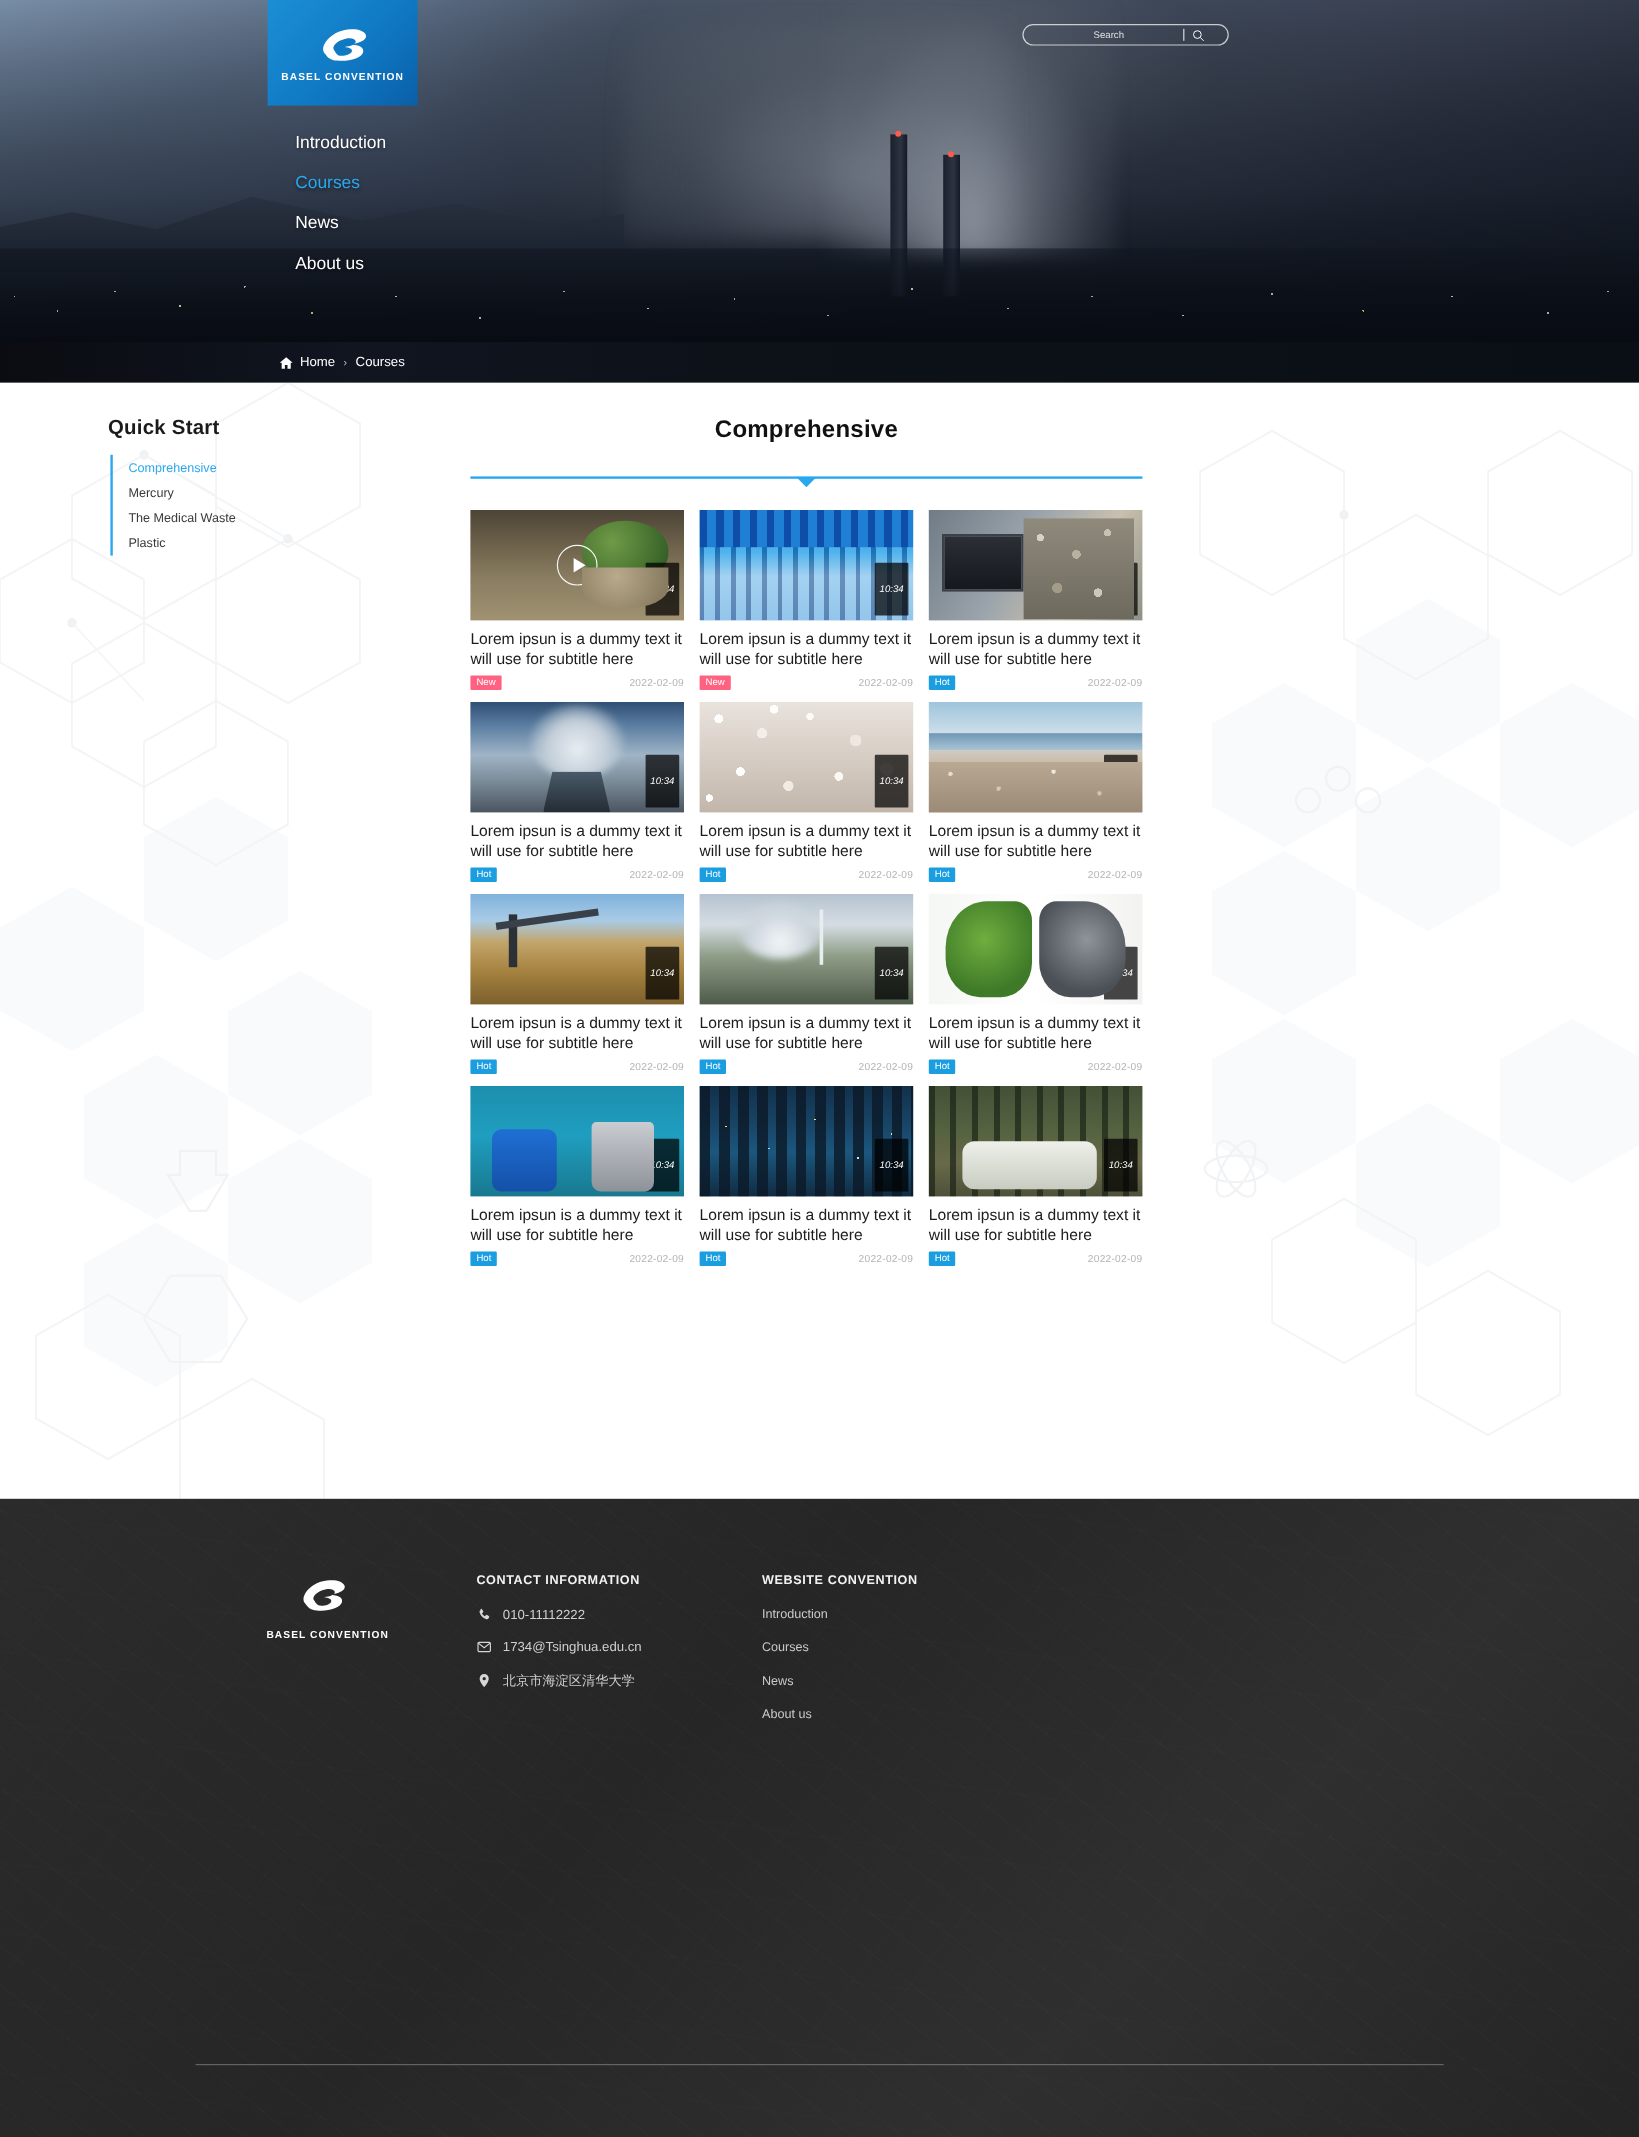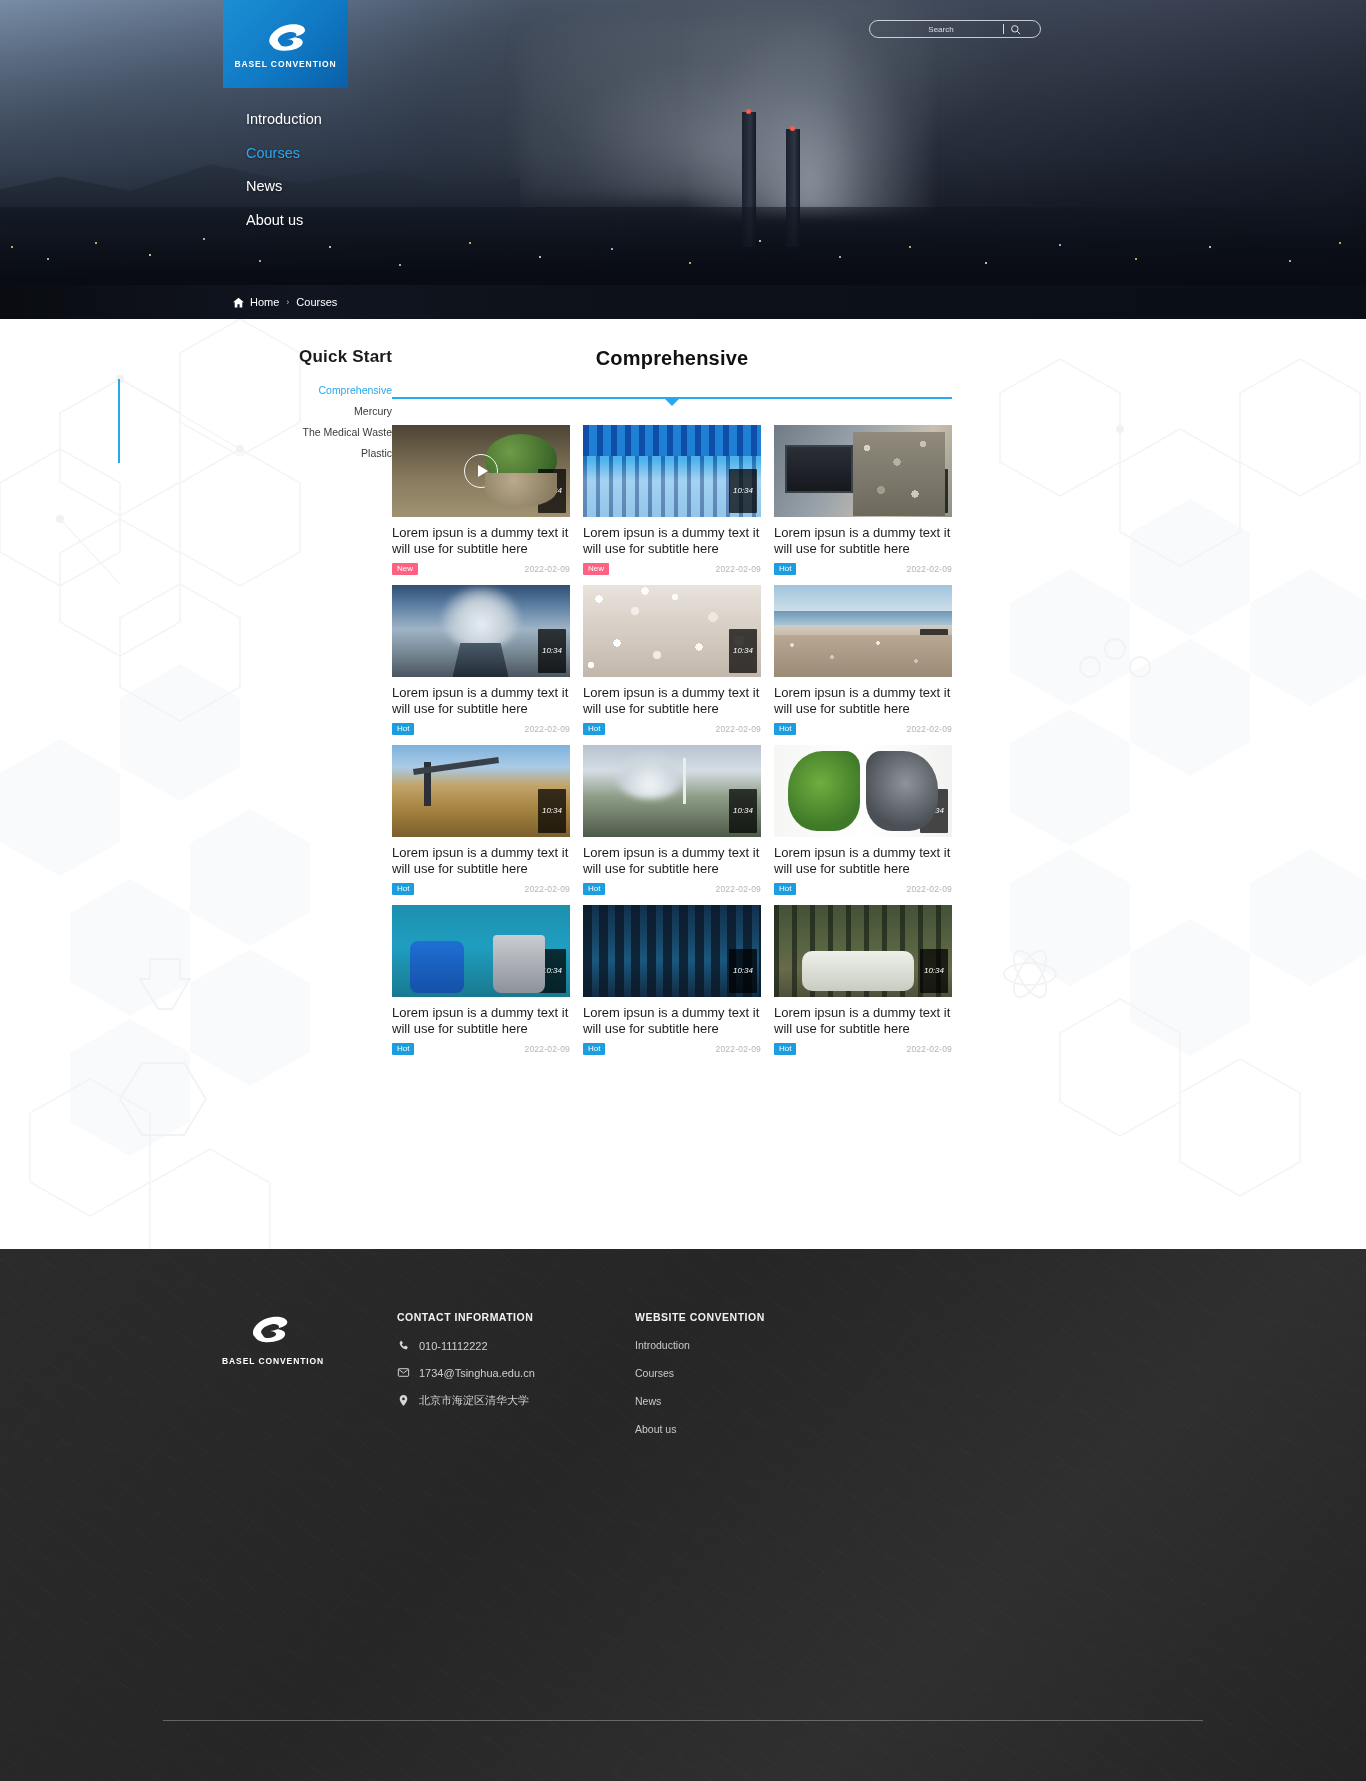--- a/index.html
+++ b/index.html
@@ -87,21 +87,21 @@
   .logo-text { color:#fff; font-size: 8.5px; font-weight: 700; letter-spacing: .9px; }
 
   .nav { position: absolute; left: 246px; top: 103px; }
   .nav-item {
     color: #ffffff; font-size: 14.5px; line-height: 33.5px; cursor: pointer;
     text-shadow: 0 1px 3px rgba(0,0,0,.45);
   }
   .nav-item.active { color: #2aa8ef; }
 
   .search-wrap {
-    position: absolute; right: 325px; top: 20px;
+    position: absolute; right: 342px; top: 20px;
     width: 172px; height: 18px;
     border: 1px solid rgba(255,255,255,.72);
     border-radius: 10px;
     display: flex; align-items: center; justify-content: center;
   }
   .search-input {
     background: transparent; border: 0; outline: none;
     color: #fff; font-size: 8px; font-family: "Liberation Sans", sans-serif;
     text-align: center; width: 120px;
   }
@@ -122,21 +122,21 @@
 
   
   .main {
     position: relative; width: 1366px; min-height: 930px;
     background: #ffffff; overflow: hidden;
   }
   .hexbg { position: absolute; inset: 0; pointer-events: none; opacity: .55; }
 
   .main-inner { position: relative; display: flex; padding-top: 28px; }
 
-  .sidebar { width: 392px; padding-left: 116px; text-align: right; }
+  .sidebar { width: 392px; padding-left: 90px; }
   .sidebar-title { font-size: 17px; font-weight: 700; color: #1b1b1b; letter-spacing: .2px; }
   .sidebar-list { margin-top: 12px; margin-left: 2px; border-left: 2px solid #2aa8ef; }
   .sidebar-link {
     display: block; padding: 3.5px 0 3.5px 13px;
     font-size: 10.5px; color: #3a3a3a; cursor: pointer; line-height: 14px;
   }
   .sidebar-link.active { color: #2aa8ef; }
 
   .content { width: 560px; }
   .section-head { position: relative; text-align: center; padding-bottom: 14px; }

